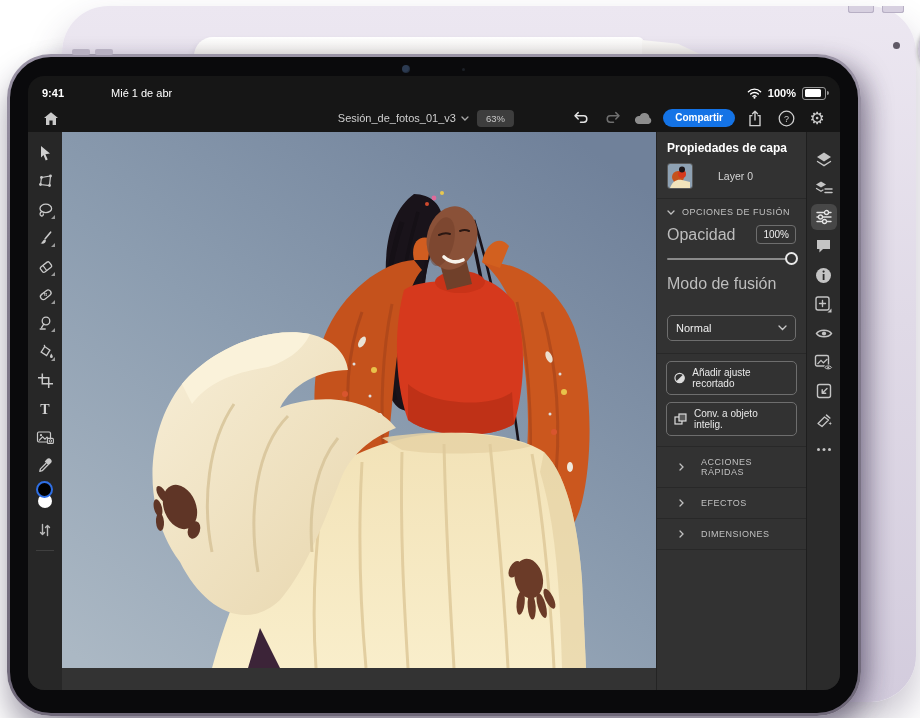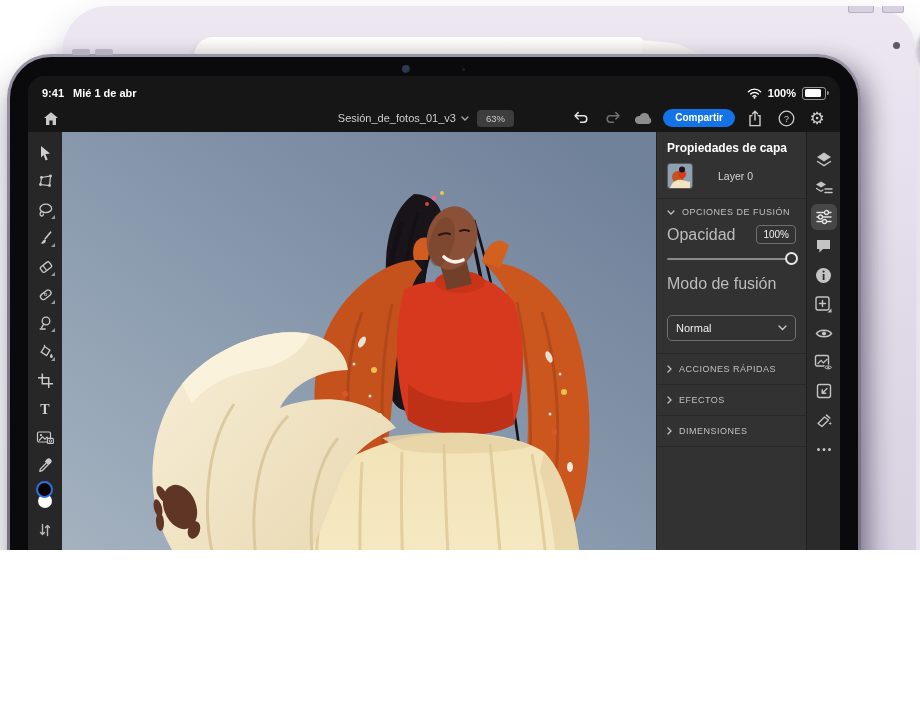--- a/index.html
+++ b/index.html
@@ -1,16 +1,16 @@
 <!DOCTYPE html>
 <html><head>
 <meta charset="utf-8">
 <style>
   html,body{margin:0;padding:0;background:#fff;}
-  .stage{position:relative;width:920px;height:550px;background:#ffffff;overflow:hidden;
+  .stage{position:relative;width:920px;height:718px;background:#ffffff;overflow:hidden;
          font-family:"Liberation Sans",sans-serif;-webkit-font-smoothing:antialiased;}
 
   
   .back-ipad{position:absolute;left:62px;top:6px;width:854px;height:696px;border-radius:46px;
     background:linear-gradient(180deg,#ece7f1 0%,#e0dae7 45%,#d3ccdd 100%);
     box-shadow:0 20px 36px rgba(60,48,84,.28);}
   .back-btn{position:absolute;top:0px;height:7px;border-radius:0 0 3px 3px;
     background:#d7d0e0;box-shadow:inset 0 -1px 0 #b7afc4,inset 1px 0 0 #b7afc4,inset -1px 0 0 #b7afc4;}
   .back-btn.b1{left:786px;width:26px;} .back-btn.b2{left:820px;width:22px;}
   .back-camera{position:absolute;left:856px;top:13px;width:52px;height:52px;border-radius:50%;
@@ -37,21 +37,21 @@
   .front-cam{position:absolute;left:392px;top:8px;width:8px;height:8px;border-radius:50%;
     background:radial-gradient(circle at 40% 40%,#2c3b52 0 45%,#10151d 100%);}
   .front-cam2{position:absolute;left:452px;top:11px;width:3px;height:3px;border-radius:50%;background:#1c2027;}
 
   
   .screen{position:absolute;left:18px;top:19px;width:812px;height:614px;border-radius:16px;
     background:#161616;overflow:hidden;color:#e6e6e6;}
   .statusbar{height:28px;display:flex;align-items:center;justify-content:space-between;
     padding:6px 14px 0 14px;box-sizing:border-box;font-size:11px;color:#fff;}
   .sb-left{display:flex;gap:9px;align-items:center;font-weight:bold;}
-  .sb-left .date{font-weight:bold;}
+  .sb-left .date{font-weight:normal;margin-left:38px;}
   .sb-right{display:flex;gap:6px;align-items:center;font-weight:bold;}
   .battery{width:22px;height:11px;border:1px solid rgba(255,255,255,.55);border-radius:3px;position:relative;}
   .battery .fill{position:absolute;left:1.5px;top:1.5px;bottom:1.5px;width:16px;border-radius:1.5px;background:#fff;}
   .battery .nub{position:absolute;right:-3.5px;top:3px;width:2px;height:4.5px;border-radius:0 2px 2px 0;background:rgba(255,255,255,.55);}
 
   .appheader{height:28px;display:flex;align-items:center;padding:0 12px;position:relative;}
   .hicon{display:flex;align-items:center;justify-content:center;width:22px;height:22px;color:#cfcfcf;}
   .title-group{position:absolute;left:49%;transform:translateX(-50%);display:flex;align-items:center;gap:8px;text-align:right;}
   .doc-title{font-size:11px;color:#cfcfcf;display:flex;align-items:center;gap:5px;white-space:nowrap;}
   .zoom-badge{background:#3d3d3d;color:#c8c8c8;border-radius:4px;font-size:9.5px;padding:3px 9px;}
@@ -95,21 +95,21 @@
   .slider{position:relative;height:16px;margin:7px 0 2px;}
   .slider .track{position:absolute;left:0;right:0;top:7px;height:2px;background:#8a8a8a;border-radius:1px;}
   .slider .knob{position:absolute;right:-2px;top:1px;width:13px;height:13px;border-radius:50%;
     background:#323232;border:2px solid #e9e9e9;box-sizing:border-box;}
   .blend-block{padding:6px 10px 12px;border-bottom:1px solid #282828;}
   .dropdown{margin-top:22px;border:1px solid #6e6e6e;border-radius:5px;padding:6px 8px;display:flex;
     align-items:center;justify-content:space-between;color:#efefef;font-size:11px;}
   .btn-block{padding:7px 9px 10px;border-bottom:1px solid #282828;display:flex;flex-direction:column;gap:7px;}
   .pbtn{display:flex;align-items:center;gap:7px;border:1px solid #6e6e6e;border-radius:5px;
     padding:5px 7px;color:#e8e8e8;font-size:10px;background:transparent;text-align:left;}
-  .collapsed-row{display:flex;align-items:center;gap:7px;padding:10px 10px;font-size:9px;letter-spacing:.5px;
+  .collapsed-row{display:flex;align-items:center;gap:17px;padding:10px 22px;font-size:9px;letter-spacing:.5px;
     color:#c0c0c0;border-bottom:1px solid #282828;}
 
   
   .taskbar{width:34px;background:#2b2b2b;border-left:1px solid #1e1e1e;box-sizing:border-box;
     display:flex;flex-direction:column;align-items:center;padding-top:14px;}
   .titem{width:26px;height:26px;display:flex;align-items:center;justify-content:center;color:#bdbdbd;flex:none;}
   .titem.active{background:#474747;border-radius:6px;}
   .titem.gap-top{margin-top:48px;}
   .titem + .titem{margin-top:3px;}
 
@@ -468,20 +468,36 @@
             <div class="blend-block">
               <span class="blend-label">Modo de fusión</span>
               <div class="dropdown">
                 <span>Normal</span>
                 <svg width="9" height="6" viewBox="0 0 9 6">
                     <path d="M1 1l3.5 3.5L8 1" stroke="#c9c9c9" stroke-width="1.3" fill="none" stroke-linecap="round"></path>
                   </svg>
               </div>
             </div>
 
+            <div class="btn-block">
+              <button class="pbtn">
+                <svg width="12" height="12" viewBox="0 0 12 12">
+                    <circle cx="6" cy="6" r="5" stroke="#ddd" stroke-width="1.2" fill="none"></circle>
+                    <path d="M6 1a5 5 0 0 1 0 10Z" fill="#ddd" transform="rotate(45 6 6)"></path>
+                  </svg>
+                <span>Añadir ajuste recortado</span>
+              </button>
+              <button class="pbtn">
+                <svg width="13" height="12" viewBox="0 0 13 12">
+                    <rect x="1" y="4" width="7" height="7" stroke="#ddd" stroke-width="1.2" fill="none"></rect>
+                    <rect x="5" y="1" width="7" height="7" fill="#5a5a5a" stroke="#ddd" stroke-width="1.2"></rect>
+                  </svg>
+                <span>Conv. a objeto intelig.</span>
+              </button>
+            </div>
 
             <div class="collapsed-row">
               <span class="chev">
                 <svg width="5" height="8" viewBox="0 0 5 8">
                     <path d="M1 1l3 3-3 3" stroke="#c0c0c0" stroke-width="1.3" fill="none" stroke-linecap="round"></path>
                   </svg>
               </span>
               <span>ACCIONES RÁPIDAS</span>
             </div>
             <div class="collapsed-row">

